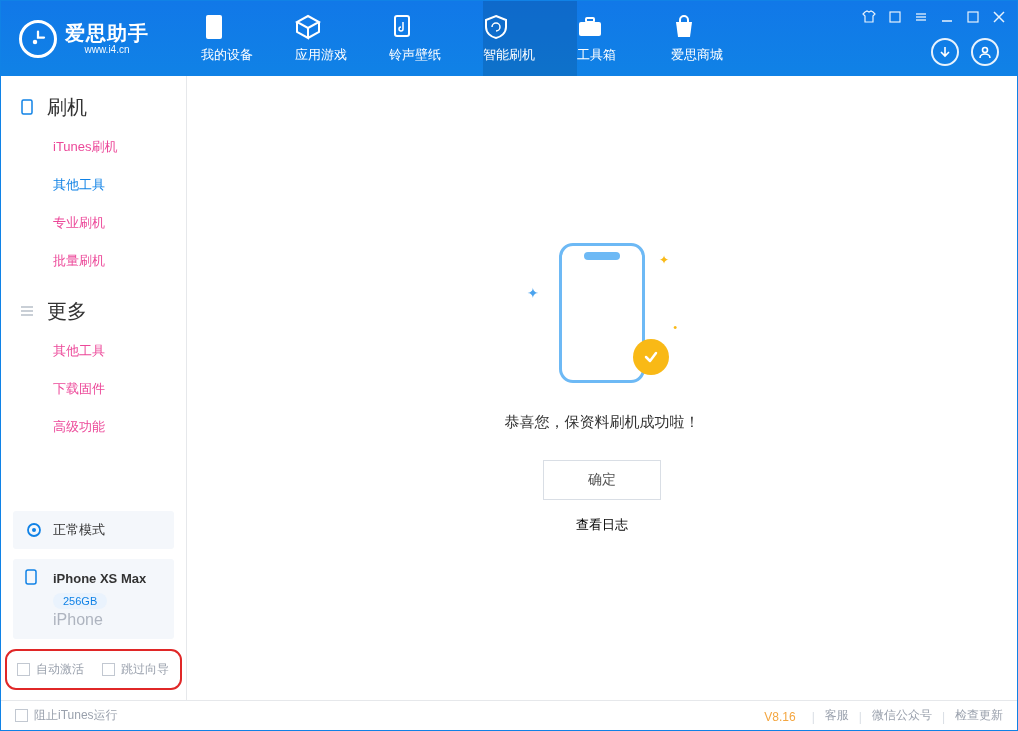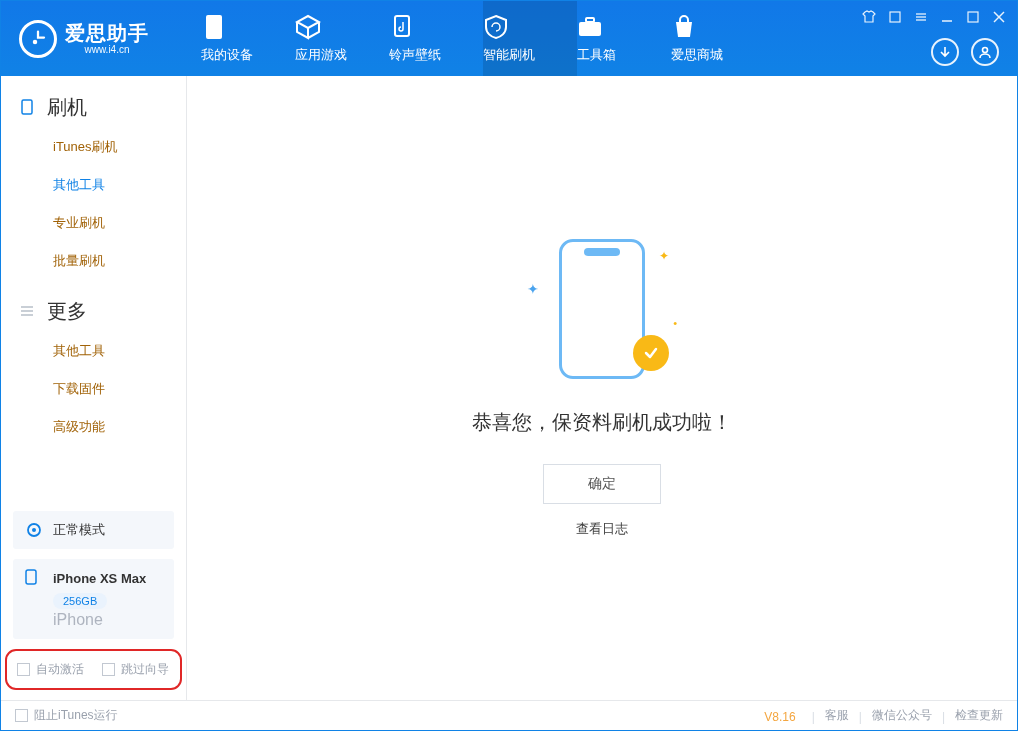--- a/index.html
+++ b/index.html
@@ -17,21 +17,21 @@
 .nav-tab-icon { width: 26px; height: 26px; margin-bottom: 6px; display: flex; align-items: center; justify-content: center; }
 .window-controls { position: absolute; right: 10px; top: 8px; display: flex; gap: 10px; align-items: center; }
 .window-controls .wc { width: 16px; height: 16px; display: flex; align-items: center; justify-content: center; cursor: pointer; opacity: .9; }
 .right-circles { position: absolute; right: 18px; bottom: 10px; display: flex; gap: 12px; }
 .right-circles .rc { width: 28px; height: 28px; border: 2px solid rgba(255,255,255,.9); border-radius: 50%; display: flex; align-items: center; justify-content: center; cursor: pointer; }
 .body-area { flex: 1; display: flex; overflow: hidden; }
 .sidebar { width: 186px; border-right: 1px solid #e6e8eb; display: flex; flex-direction: column; background: #fff; }
 .side-section { padding-top: 10px; }
 .side-header { display: flex; align-items: center; height: 42px; padding-left: 18px; font-size: 20px; color: #333; }
 .side-header .hdr-icon { width: 16px; height: 16px; margin-right: 12px; display: flex; align-items: center; justify-content: center; }
-.side-item { height: 38px; display: flex; align-items: center; padding-left: 52px; font-size: 13px; color: #a16207; cursor: pointer; }
+.side-item { height: 38px; display: flex; align-items: center; padding-left: 52px; font-size: 13px; color: #ec4899; cursor: pointer; }
 .side-item.active { color: #1082e6; }
 .side-bottom { margin-top: auto; padding: 0 12px 10px 12px; }
 .side-card { background: #f4f7fb; border-radius: 3px; padding: 10px 12px; margin-top: 10px; display: flex; align-items: center; font-size: 13px; color: #333; }
 .side-card .sc-icon { width: 18px; height: 18px; margin-right: 10px; display: flex; align-items: center; justify-content: center; }
 .device-card { background: #f4f7fb; border-radius: 3px; padding: 10px 12px; margin-top: 10px; }
 .device-top { display: flex; align-items: center; font-size: 13px; font-weight: bold; color: #333; }
 .device-top .sc-icon { width: 18px; height: 18px; margin-right: 10px; }
 .capacity-pill { display: inline-block; background: #eaf3fd; color: #1082e6; font-size: 11px; border-radius: 10px; padding: 2px 10px; margin: 6px 0 2px 28px; }
 .device-type { font-size: 16px; color: #aeb4bf; margin-left: 28px; }
 .checkbox-row { border: 2px solid #e02727; border-radius: 11px; margin: 10px -8px 0 -8px; padding: 10px 10px; display: flex; gap: 18px; align-items: center; }
@@ -39,23 +39,23 @@
 .cb-box { width: 13px; height: 13px; border: 1px solid #c2c8d1; margin-right: 6px; }
 .main-content { flex: 1; position: relative; background: #fff; display: flex; flex-direction: column; align-items: center; justify-content: center; }
 .success-art { position: relative; width: 150px; height: 150px; margin-bottom: 20px; }
 .phone-outline { width: 86px; height: 140px; border: 3px solid #6db9f5; border-radius: 14px; margin: 0 auto; position: relative; background: #fff; }
 .phone-outline::before { content: ""; position: absolute; top: 6px; left: 50%; transform: translateX(-50%); width: 36px; height: 8px; background: #6db9f5; border-radius: 4px; }
 .badge-check { position: absolute; right: 8px; bottom: 18px; width: 36px; height: 36px; border-radius: 50%; background: #f9b916; display: flex; align-items: center; justify-content: center; }
 .sparkle { position: absolute; color: #4aa3ee; font-size: 14px; }
 .s1 { left: 0; top: 42px; }
 .s2 { right: 8px; top: 10px; color: #f9b916; font-size: 12px; }
 .s3 { right: 0; bottom: 60px; color: #f9b916; font-size: 11px; }
-.main-title { font-size: 20px; color: #333; margin-bottom: 28px; }
+.main-title { font-size: 15px; color: #333; margin-bottom: 28px; }
 .ok-button { border: 1px solid #d9dee5; background: #fff; color: #555; font-size: 14px; padding: 10px 44px; cursor: pointer; margin-bottom: 16px; }
-.log-link { color: #404040; font-size: 13px; cursor: pointer; }
+.log-link { color: #000000; font-size: 13px; cursor: pointer; }
 .footer { height: 30px; border-top: 1px solid #e6e8eb; display: flex; align-items: center; padding: 0 14px; font-size: 12px; color: #9aa1ad; }
 .footer .cb { color: #9aa1ad; }
 .footer-right { margin-left: auto; display: flex; align-items: flex-end; gap: 10px; }
 .footer-version { color: #f4a640; margin-right: 6px; }
 .footer-divider { color: #d9dee5; }
 </style>
 </head>
 <body>
 
 <div class="app-window">

